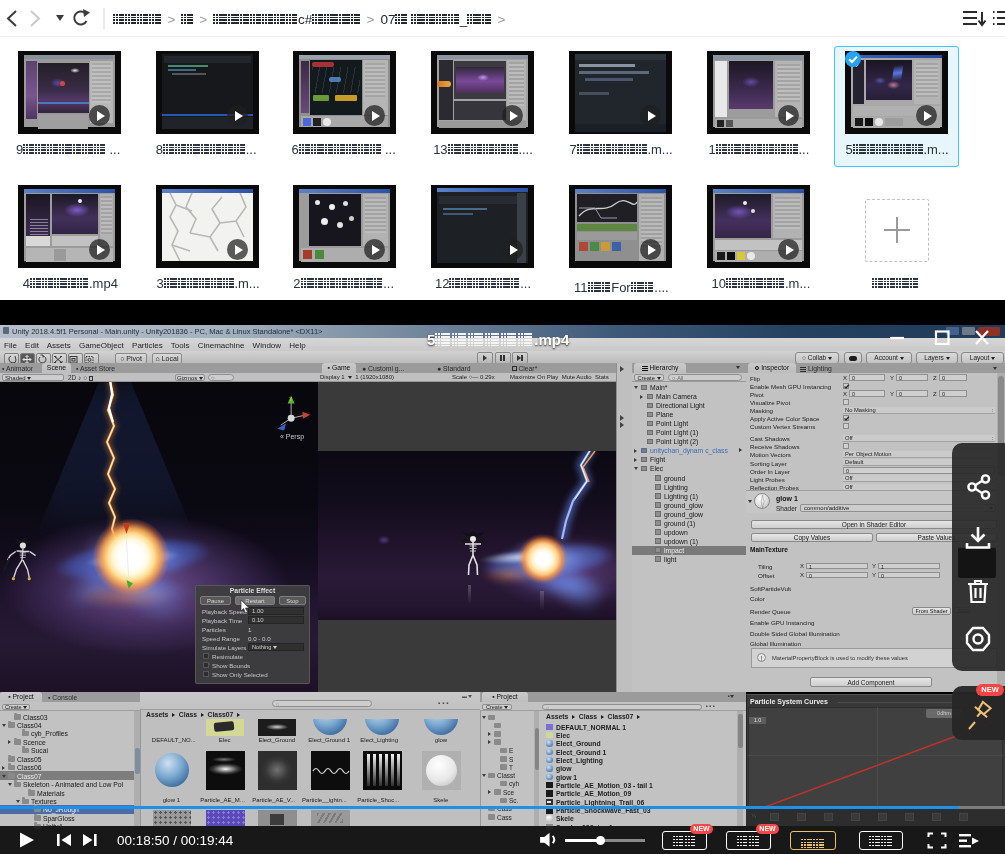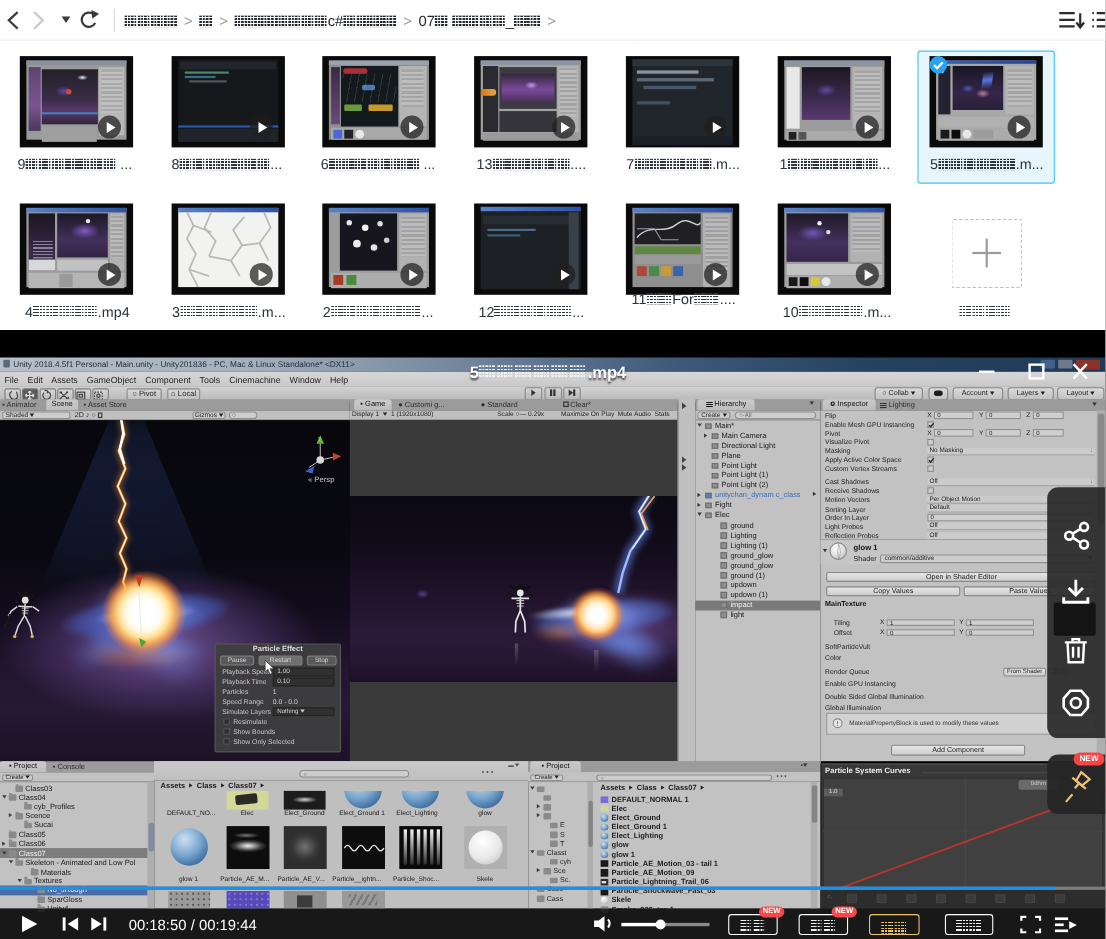--- a/index.html
+++ b/index.html
@@ -256,21 +256,21 @@
       <div style="left:15px;top:53px;width:9px;height:9px;background:#4a8a46"></div>
       <div style="left:26px;top:53px;width:9px;height:9px;background:#c89a38"></div>
       <div style="left:37px;top:53px;width:9px;height:9px;background:#3a62a8"></div>
       <div style="left:64px;top:5px;width:25px;height:67px;background:#b0b0b0"></div>
       <div style="left:66px;top:8px;width:21px;height:50px;background:repeating-linear-gradient(180deg,#a0a0a0 0 2px,#bababa 2px 4px)"></div>
     </div>
     <div class="pbc">
       <div class="pbt"></div>
     </div>
   </div>
-<div style="left:574.1px;top:264px;z-index:2;font-size:13px"><span class="tt">11<i class="zd"></i><i class="zd"></i>For<i class="zd"></i><i class="zd"></i>....</span></div>
+<div style="left:574.1px;top:280px;z-index:2;font-size:13px"><span class="tt">11<i class="zd"></i><i class="zd"></i>For<i class="zd"></i><i class="zd"></i>....</span></div>
 <div class="th" style="left:706.5px;top:185px;z-index:2">
     <div style="left:6px;top:4px;width:91px;height:72px;background:#9c9c9c">
       <div style="left:0;top:0;width:91px;height:4px;background:linear-gradient(90deg,#5a82c8,#2a52a8)"></div>
       <div style="left:2px;top:5px;width:56px;height:44px;background:linear-gradient(180deg,#1e1a26,#44305e 60%,#342648)"></div>
       <div style="left:12px;top:16px;width:28px;height:14px;background:radial-gradient(ellipse closest-side,rgba(130,95,210,.8),rgba(0,0,0,0))"></div>
       <div style="left:30px;top:12px;width:4px;height:4px;border-radius:50%;background:#eee"></div>
       <div style="left:38px;top:20px;width:4px;height:4px;border-radius:50%;background:#ddd"></div>
       <div style="left:60px;top:5px;width:29px;height:44px;background:#b2b2b2"></div>
       <div style="left:62px;top:8px;width:25px;height:32px;background:repeating-linear-gradient(180deg,#a2a2a2 0 2px,#bcbcbc 2px 4px)"></div>
       <div style="left:2px;top:51px;width:87px;height:10px;background:#c2c2c2"></div>
@@ -290,21 +290,21 @@
 <div style="left:895.5px;top:217px;width:2px;height:26px;background:#9a9a9a"></div>
 <div style="left:872.0px;top:276px;font-size:13px"><span class="tt"><i class="zd"></i><i class="zd"></i><i class="zd"></i><i class="zd"></i></span></div>
 <div id="pl" style="left:0;top:300px;width:1005px;height:554px;background:#000;overflow:hidden;z-index:10">
 <div style="left:0;top:25px;width:1005px;height:13px;background:linear-gradient(90deg,#b6bfc9 0,#a4b1bf 220px,#72869c 420px,#3d5878 620px,#24415f 800px,#203b58 1005px)"></div>
 <div style="left:3px;top:27px;width:6px;height:7px;background:#5a6a7a;border-radius:1px"></div>
 <div style="left:12px;top:27px;font-size:7.5px;color:#25303c;white-space:nowrap">Unity 2018.4.5f1 Personal - Main.unity - Unity201836 - PC, Mac &amp; Linux Standalone* &lt;DX11&gt;</div>
 <div style="left:946px;top:26.5px;width:13px;height:8px;background:#44608c;border-radius:1px"></div>
 <div style="left:962px;top:26.5px;width:13px;height:8px;background:#6e7a88;border-radius:1px"></div>
 <div style="left:978px;top:26.5px;width:22px;height:9px;background:#8c3226;border-radius:1px"></div>
 <div style="left:0;top:38px;width:1005px;height:13px;background:linear-gradient(180deg,#d6d6d6,#c9c9c9)"></div>
-<div style="left:4px;top:40.5px;font-size:8px;color:#1e1e1e;white-space:nowrap;word-spacing:6px">File Edit Assets GameObject Component Tools Cinemachine Window Help</div>
+<div style="left:4px;top:40.5px;font-size:8px;color:#1e1e1e;white-space:nowrap;word-spacing:6px">File Edit Assets GameObject Particles Tools Cinemachine Window Help</div>
 <div style="left:0;top:51px;width:1005px;height:14px;background:linear-gradient(180deg,#d2d2d2,#b9b9b9);border-bottom:1px solid #8e8e8e"></div>
 <div style="left:0;top:51.5px;width:120px;height:14px">
       <div style="left:4px;top:1.5px;width:14.5px;height:11px;background:linear-gradient(180deg,#d8d8d8,#bdbdbd);border:1px solid #7e7e7e;border-radius:2px"></div>
       <div style="left:20px;top:1.5px;width:14.5px;height:11px;background:#5a5a5a;border:1px solid #7e7e7e;border-radius:2px"></div>
       <div style="left:36px;top:1.5px;width:14.5px;height:11px;background:linear-gradient(180deg,#d8d8d8,#bdbdbd);border:1px solid #7e7e7e;border-radius:2px"></div>
       <div style="left:52px;top:1.5px;width:14.5px;height:11px;background:linear-gradient(180deg,#d8d8d8,#bdbdbd);border:1px solid #7e7e7e;border-radius:2px"></div>
       <div style="left:68px;top:1.5px;width:14.5px;height:11px;background:linear-gradient(180deg,#d8d8d8,#bdbdbd);border:1px solid #7e7e7e;border-radius:2px"></div>
       <div style="left:84px;top:1.5px;width:14.5px;height:11px;background:linear-gradient(180deg,#d8d8d8,#bdbdbd);border:1px solid #7e7e7e;border-radius:2px"></div>
     </div>
 <svg style="position:absolute;left:4px;top:53.5px" width="100" height="11" viewBox="0 0 100 11">

